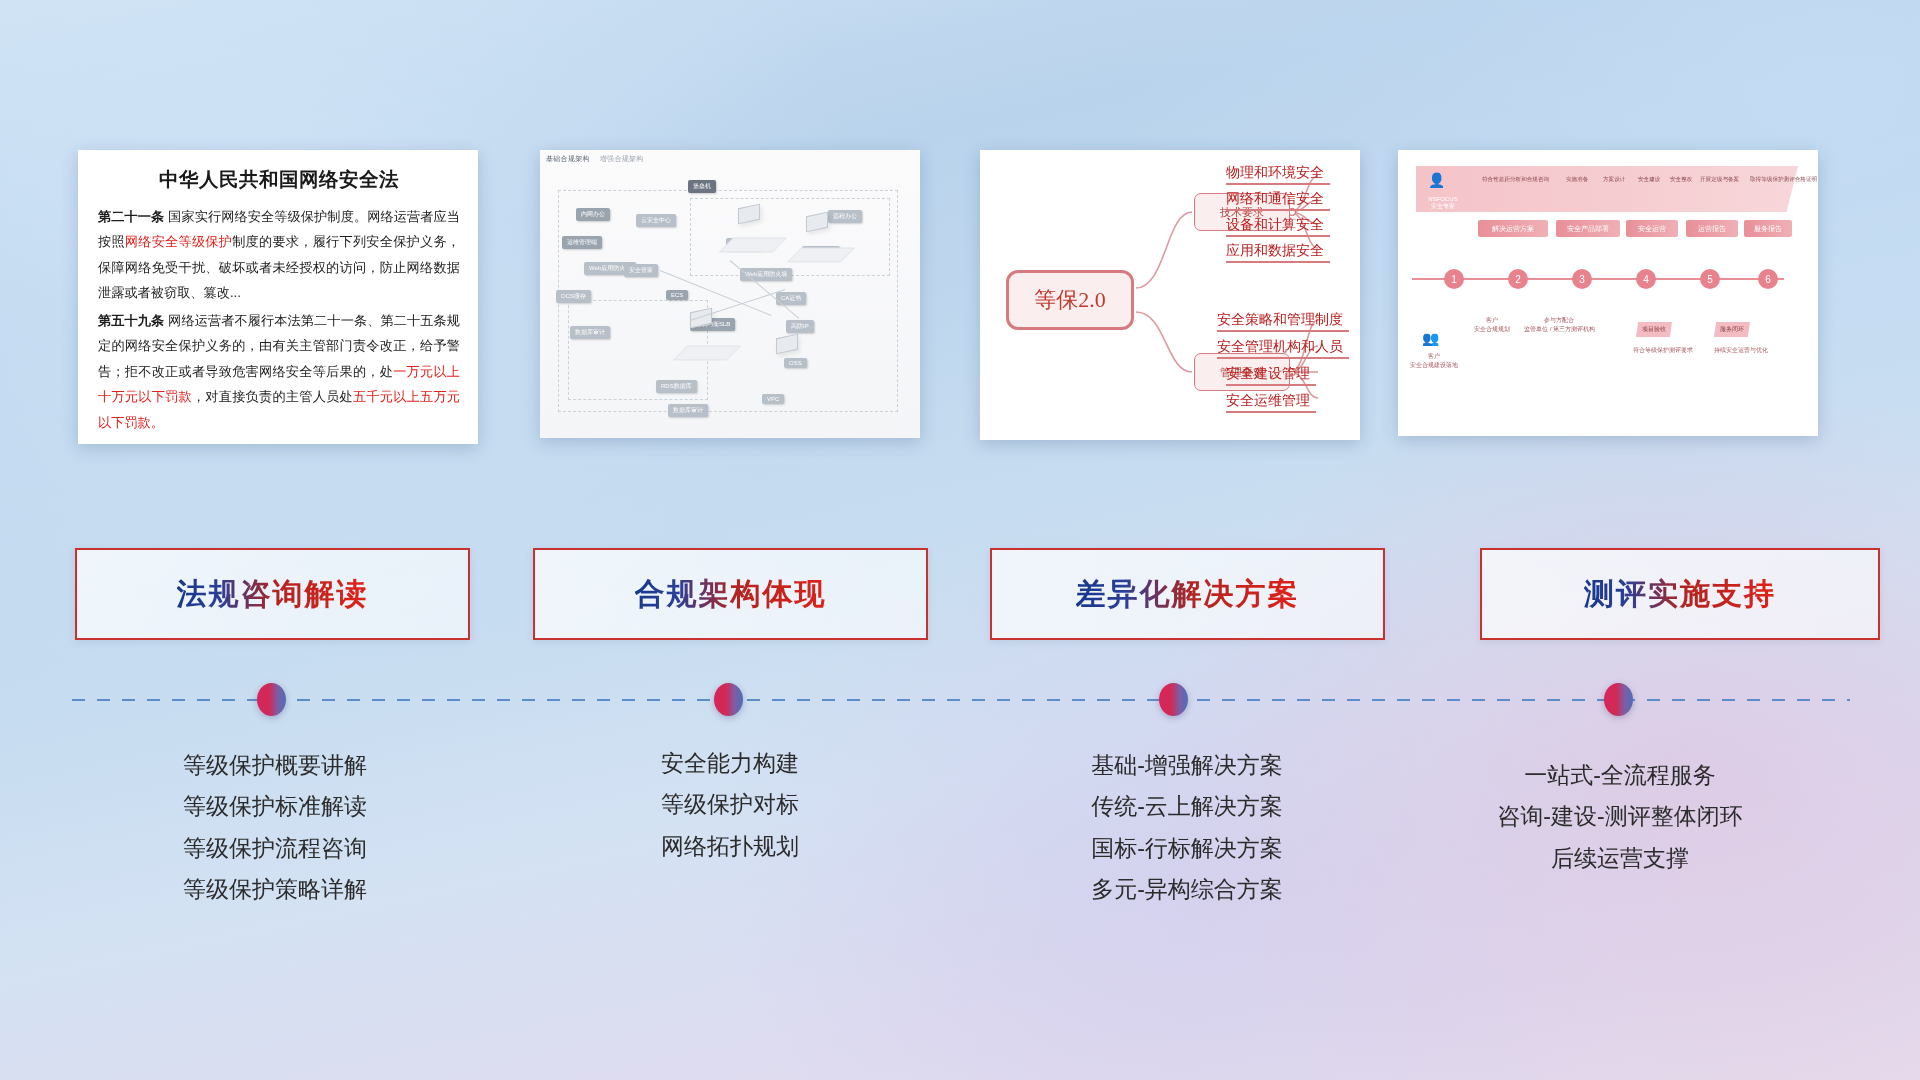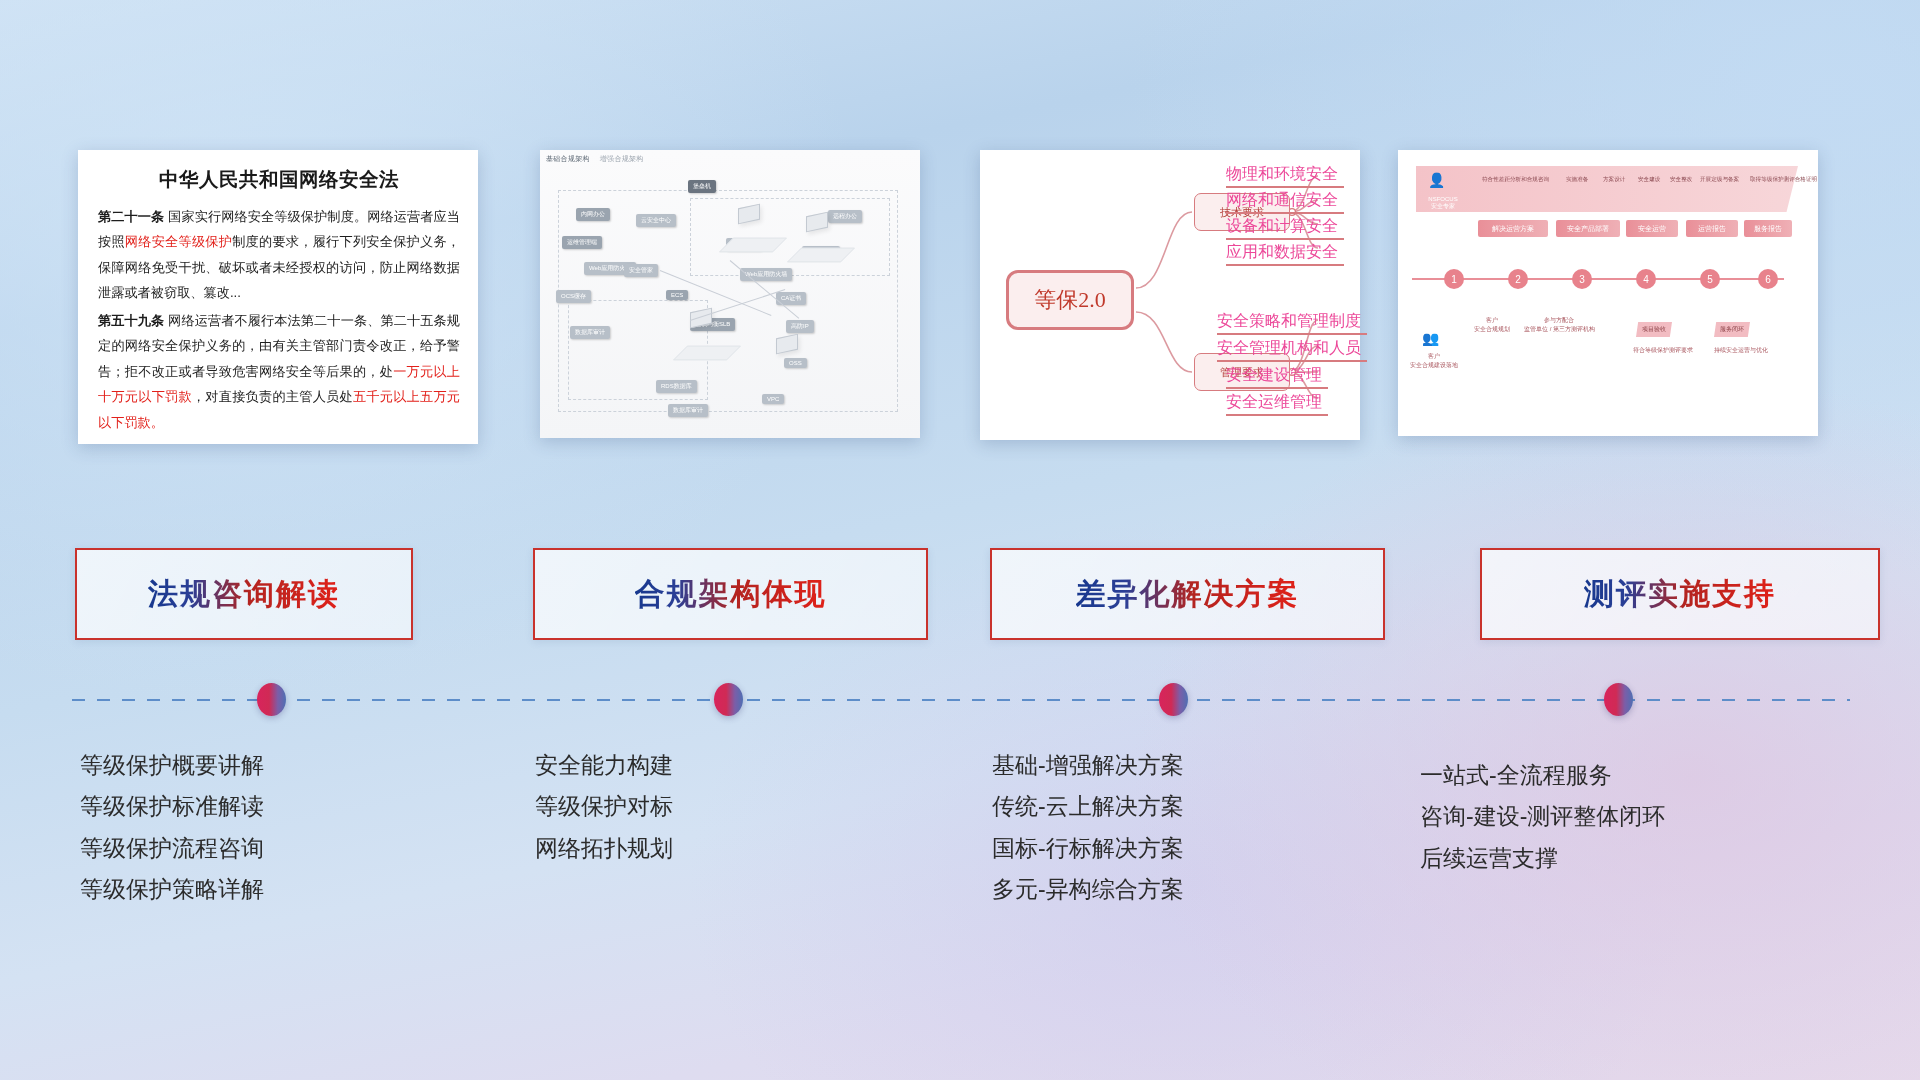--- a/index.html
+++ b/index.html
@@ -72,21 +72,21 @@
     display:flex; align-items:center; justify-content:center;
     font-size:22px; color:#c0392b; font-family:"Liberation Serif",serif;
   }
   .grp{
     position:absolute; width:96px; height:38px; border:1.6px solid #d77b7f;
     border-radius:7px; background:#fbeeee; display:flex; align-items:center;
     justify-content:center; font-size:11px; color:#b5413c;
     font-family:"Liberation Serif",serif;
   }
   .leaf{
-    position:absolute; font-size:16px; color:#ec4899; white-space:nowrap;
+    position:absolute; font-size:14px; color:#b91c1c; white-space:nowrap;
     font-family:"Liberation Serif",serif; padding-bottom:2px;
   }
   .leaf::after{
     content:""; position:absolute; left:0; right:-6px; bottom:-1px; height:1.6px;
     background:#d77b7f;
   }
   .mind svg{ position:absolute; left:0; top:0; }
 
   
   .road{ position:absolute; inset:0; background:#fff; overflow:hidden; }
@@ -122,42 +122,42 @@
     background:linear-gradient(115deg,rgba(255,255,255,.72) 0%,rgba(255,255,255,.60) 100%);
     display:flex; align-items:center; justify-content:center;
     box-shadow:0 2px 8px rgba(60,90,140,.12);
   }
   .tbox span{
     font-size:30px; font-weight:bold; letter-spacing:2px;
     background:linear-gradient(90deg,#17388e 0%,#2b3f96 22%,#b32420 52%,#e02119 100%);
     -webkit-background-clip:text; background-clip:text; color:transparent;
     -webkit-text-fill-color:transparent;
   }
-  .tbox.b1{ left:75px;  width:338px; }
+  .tbox.b1{ left:75px;  width:395px; }
   .tbox.b2{ left:533px; width:395px; }
   .tbox.b3{ left:990px; width:395px; }
   .tbox.b4{ left:1480px;width:400px; }
 
   
   .timeline{ position:absolute; left:72px; top:699px; width:1778px; height:2px;
     background:repeating-linear-gradient(90deg,#5d8dc9 0px,#5d8dc9 13px,transparent 13px,transparent 25px); }
   .dot{
     position:absolute; width:29px; height:33px; border-radius:50%;
     background:linear-gradient(90deg,#d8245c 0%,#d02a55 42%,#7b5ea8 72%,#4f6fb3 100%);
     box-shadow:0 2px 6px rgba(60,60,120,.3);
   }
 
   
   .lists{ position:absolute; left:0; top:745px; width:1920px; height:250px; }
-  .list{ position:absolute; top:0; }
+  .list{ position:absolute; top:0; text-align:center; }
   .list .li{
     font-size:23px; color:#2b2b2b; line-height:1.80; white-space:nowrap;
   }
   .list.l1{ left:80px;  width:390px; }
-  .list.l2{ left:535px; width:390px; }
+  .list.l2{ left:535px; width:390px;font-family:Liberation Mono, monospace; }
   .list.l3{ left:992px; width:390px; }
   .list.l4{ left:1420px;width:400px; top:10px; }
 </style>
 </head>
 <body>
 
 <div class="stage">
 
   <div class="cards">
 

